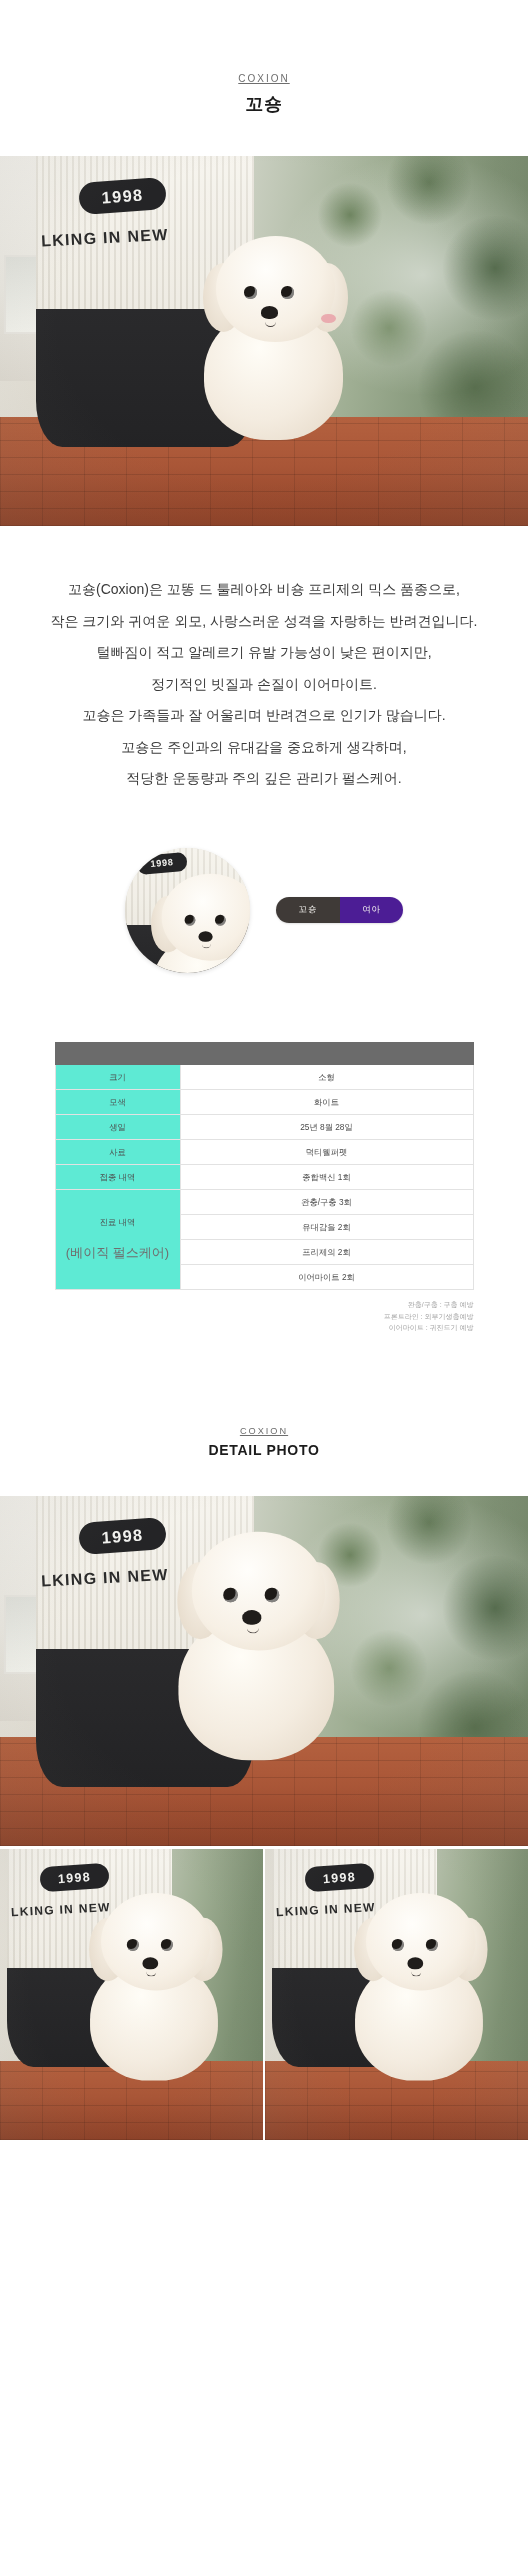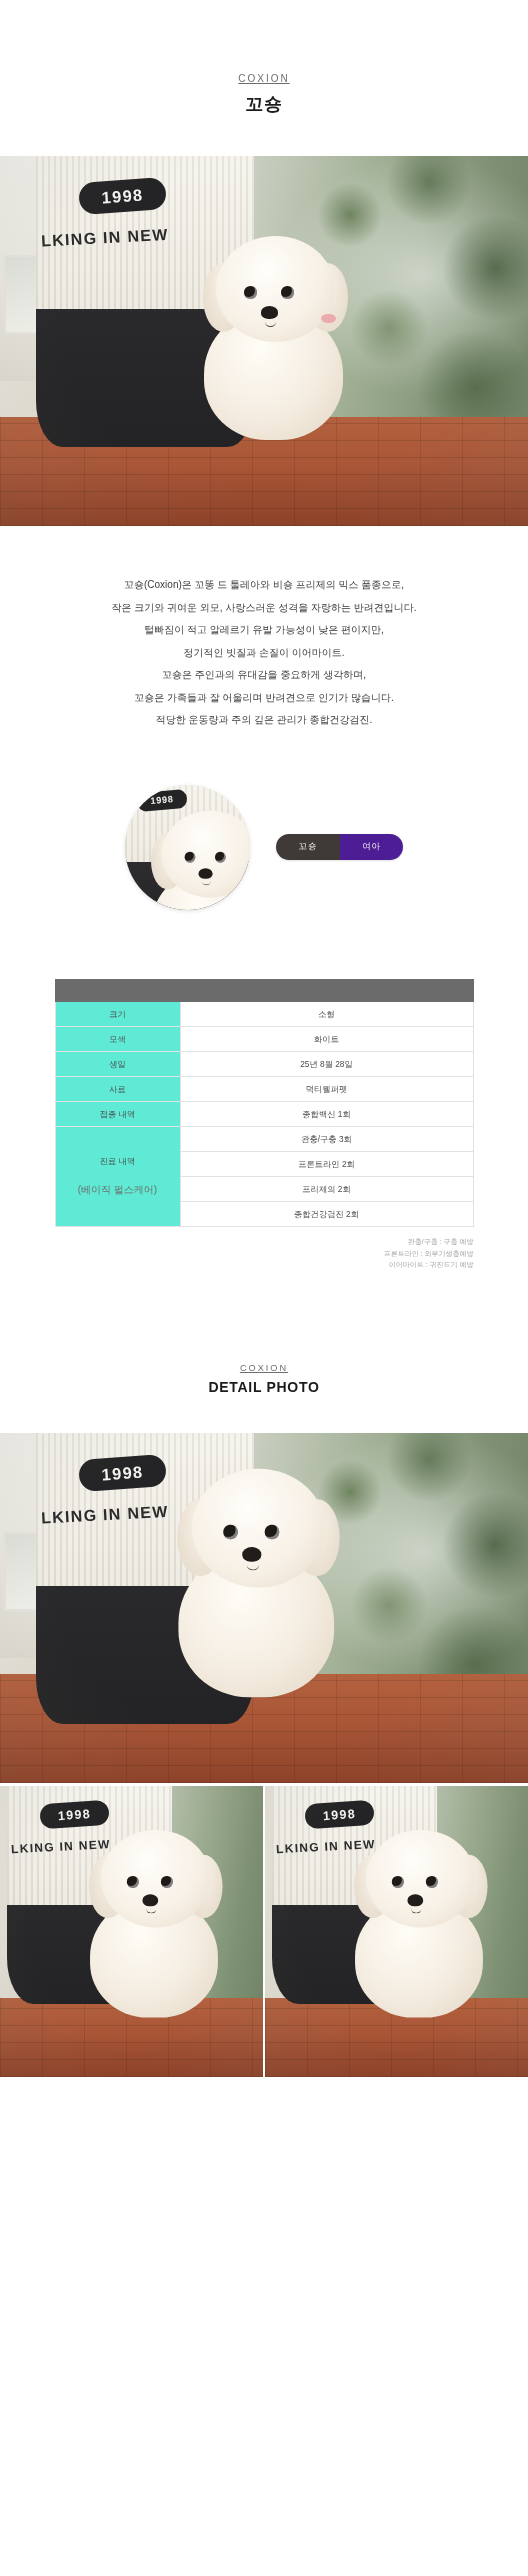--- a/index.html
+++ b/index.html
@@ -152,21 +152,21 @@
     border-radius: 50%;
     background: #e9a1a8;
     opacity: .85;
   }
 
   
   .desc {
     margin-top: 48px;
     text-align: center;
     line-height: 2.25;
-    font-size: 10px;
+    font-size: 14px;
     color: #3a3a3a;
   }
 
   
   .profile {
     margin-top: 53px;
     display: flex;
     align-items: center;
     justify-content: center;
     gap: 26.4px;
@@ -237,21 +237,21 @@
     border: 0.7px solid #e2e2e2;
     height: 25px;
     text-align: center;
     vertical-align: middle;
   }
   table.spec td.label {
     width: 125px;
     background: #5eead4;
     color: #4d4d4d;
   }
-  table.spec td.label small { display: block; font-size: 10px; color: #6f6f6f; margin-top: 16px; }
+  table.spec td.label small { display: block; font-size: 13px; color: #6f6f6f; margin-top: 16px; }
 
   .table-notes {
     width: 419px;
     margin: 9.2px auto 0;
     text-align: right;
     font-size: 7px;
     line-height: 1.65;
     color: #a2a2a2;
   }
 
@@ -335,23 +335,23 @@
     <div class="tongue"></div>
   </div>
   <div class="vignette"></div>
 </div>
 
 <div class="desc">
   <div>꼬숑(Coxion)은 꼬똥 드 툴레아와 비숑 프리제의 믹스 품종으로,</div>
   <div>작은 크기와 귀여운 외모, 사랑스러운 성격을 자랑하는 반려견입니다.</div>
   <div>털빠짐이 적고 알레르기 유발 가능성이 낮은 편이지만,</div>
   <div>정기적인 빗질과 손질이 이어마이트.</div>
+  <div>꼬숑은 가족들과 잘 어울리며 반려견으로 인기가 많습니다.</div>
   <div>꼬숑은 주인과의 유대감을 중요하게 생각하며,</div>
-  <div>꼬숑은 가족들과 잘 어울리며 반려견으로 인기가 많습니다.</div>
-  <div>적당한 운동량과 주의 깊은 관리가 종합건강검진.</div>
+  <div>적당한 운동량과 주의 깊은 관리가 펄스케어.</div>
 </div>
 
 <div class="profile">
   <div class="circle-photo">
     <div class="cp-bg"></div>
     <div class="cp-knit"></div>
     <div class="cp-patch">1998</div>
     <div class="dog">
       <div class="body"></div>
       <div class="ear-l"></div>
@@ -400,27 +400,27 @@
         <td>종합백신 1회</td>
       </tr>
       <tr>
         <td class="label" rowspan="4">
           <span>진료 내역</span>
           <small>(베이직 펄스케어)</small>
         </td>
         <td>완충/구충 3회</td>
       </tr>
       <tr>
-        <td>프론트라인 2회</td>
+        <td>유대감을 2회</td>
       </tr>
       <tr>
         <td>프리제의 2회</td>
       </tr>
       <tr>
-        <td>종합건강검진 2회</td>
+        <td>이어마이트 2회</td>
       </tr>
     </tbody>
   </table>
 </div>
 
 <div class="table-notes">
   <div>완충/구충 : 구충 예방</div>
   <div>프론트라인 : 외부기생충예방</div>
   <div>이어마이트 : 귀진드기 예방</div>
 </div>

